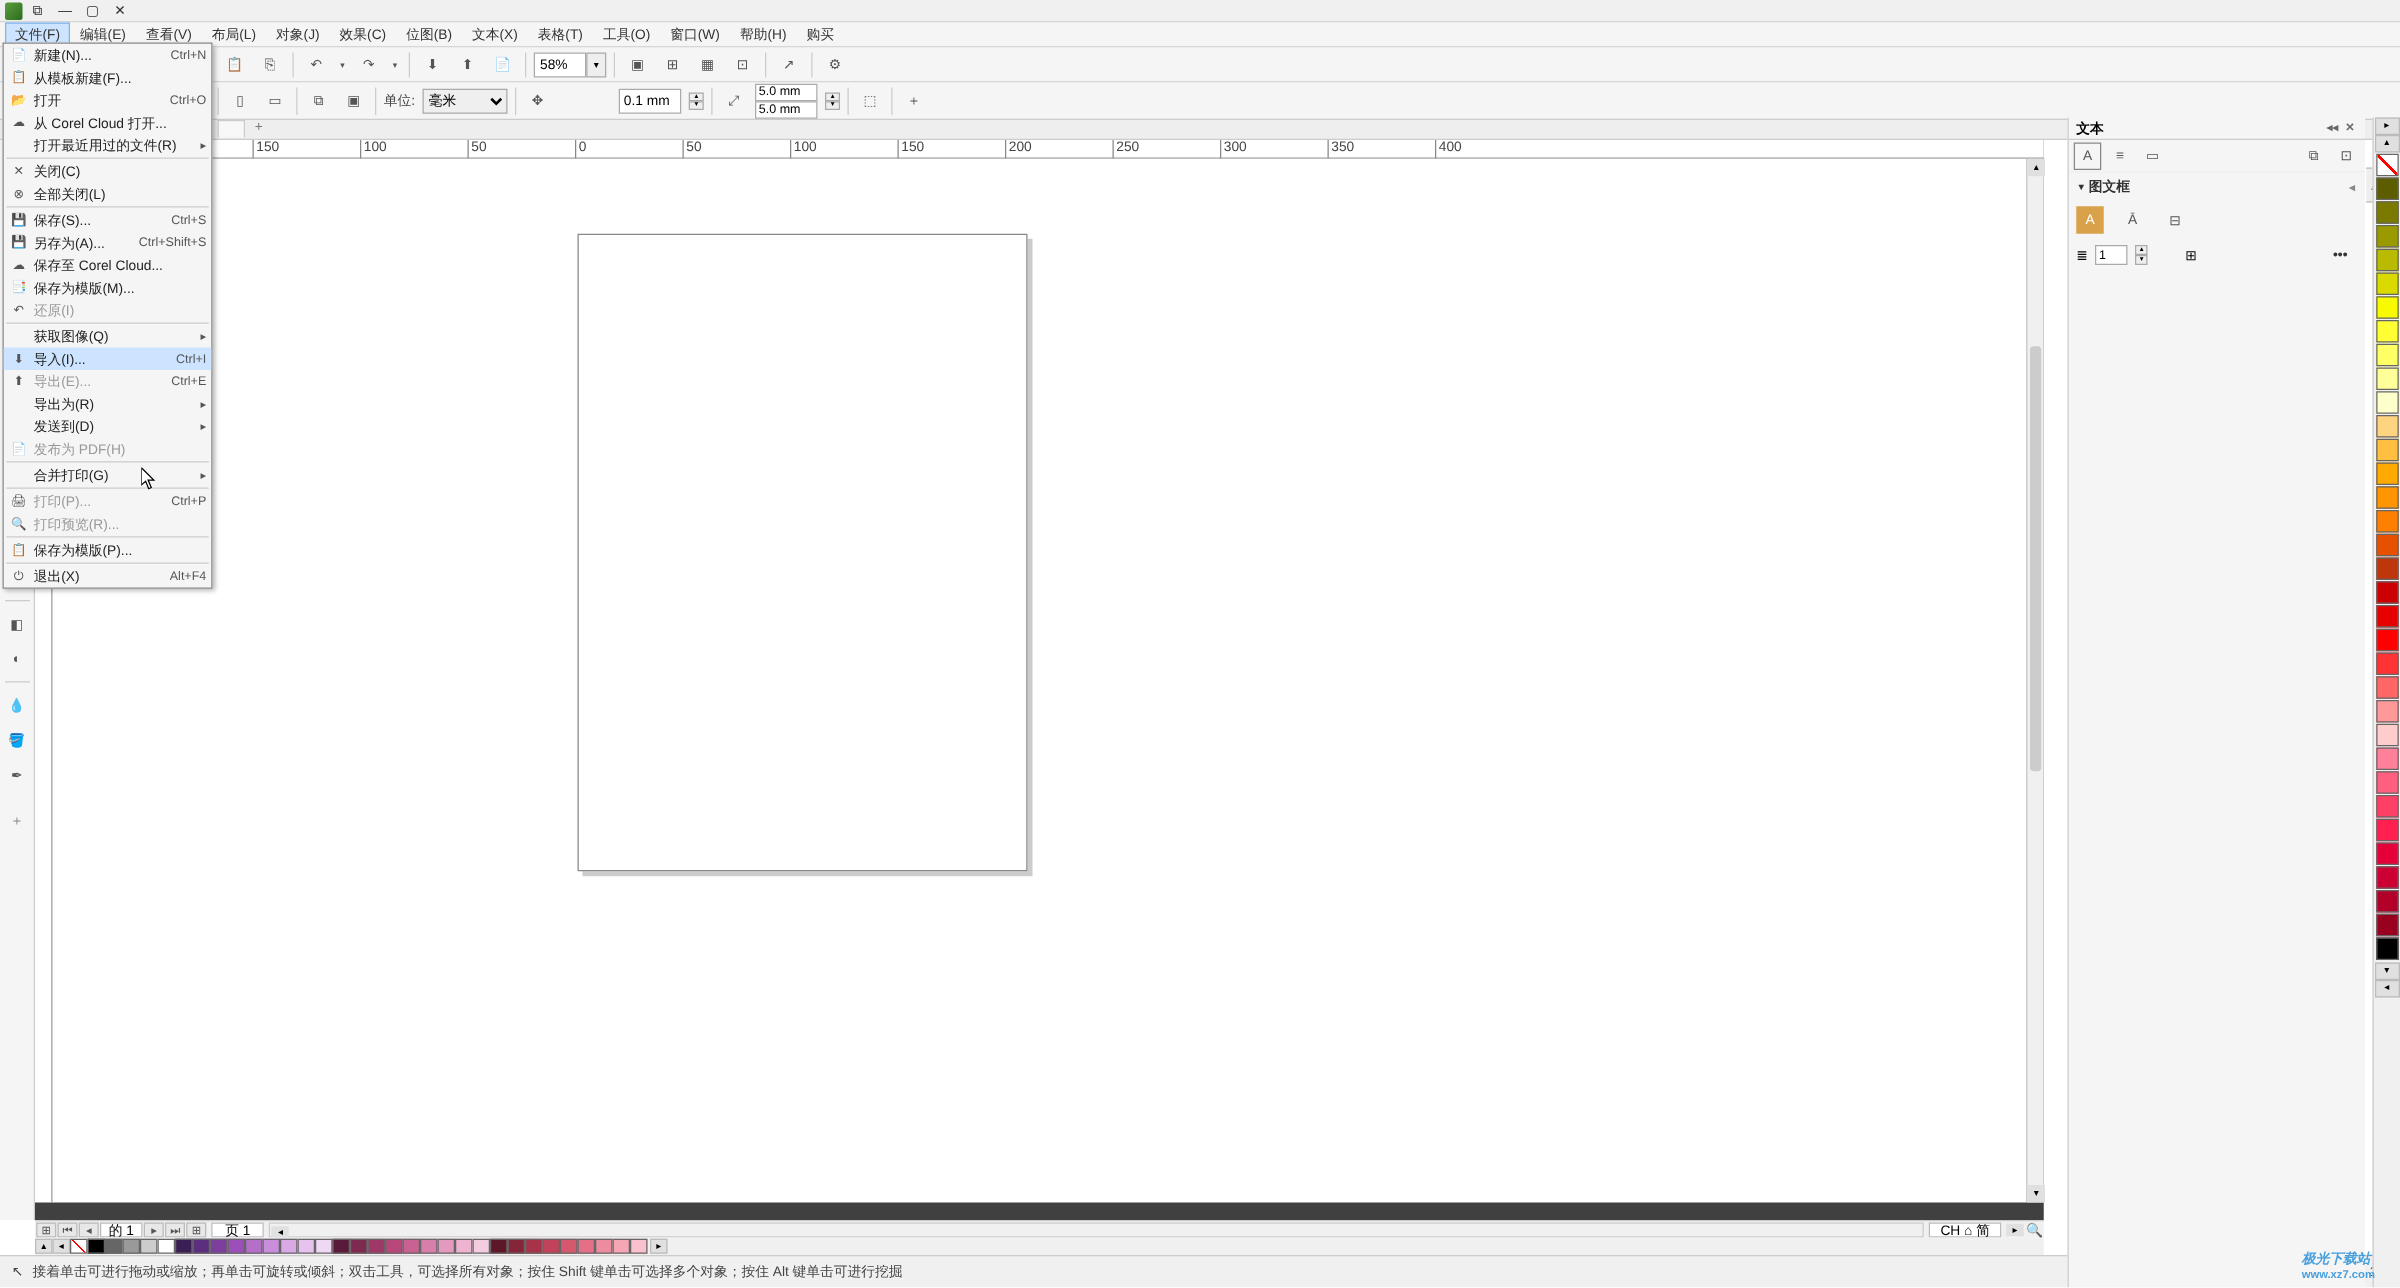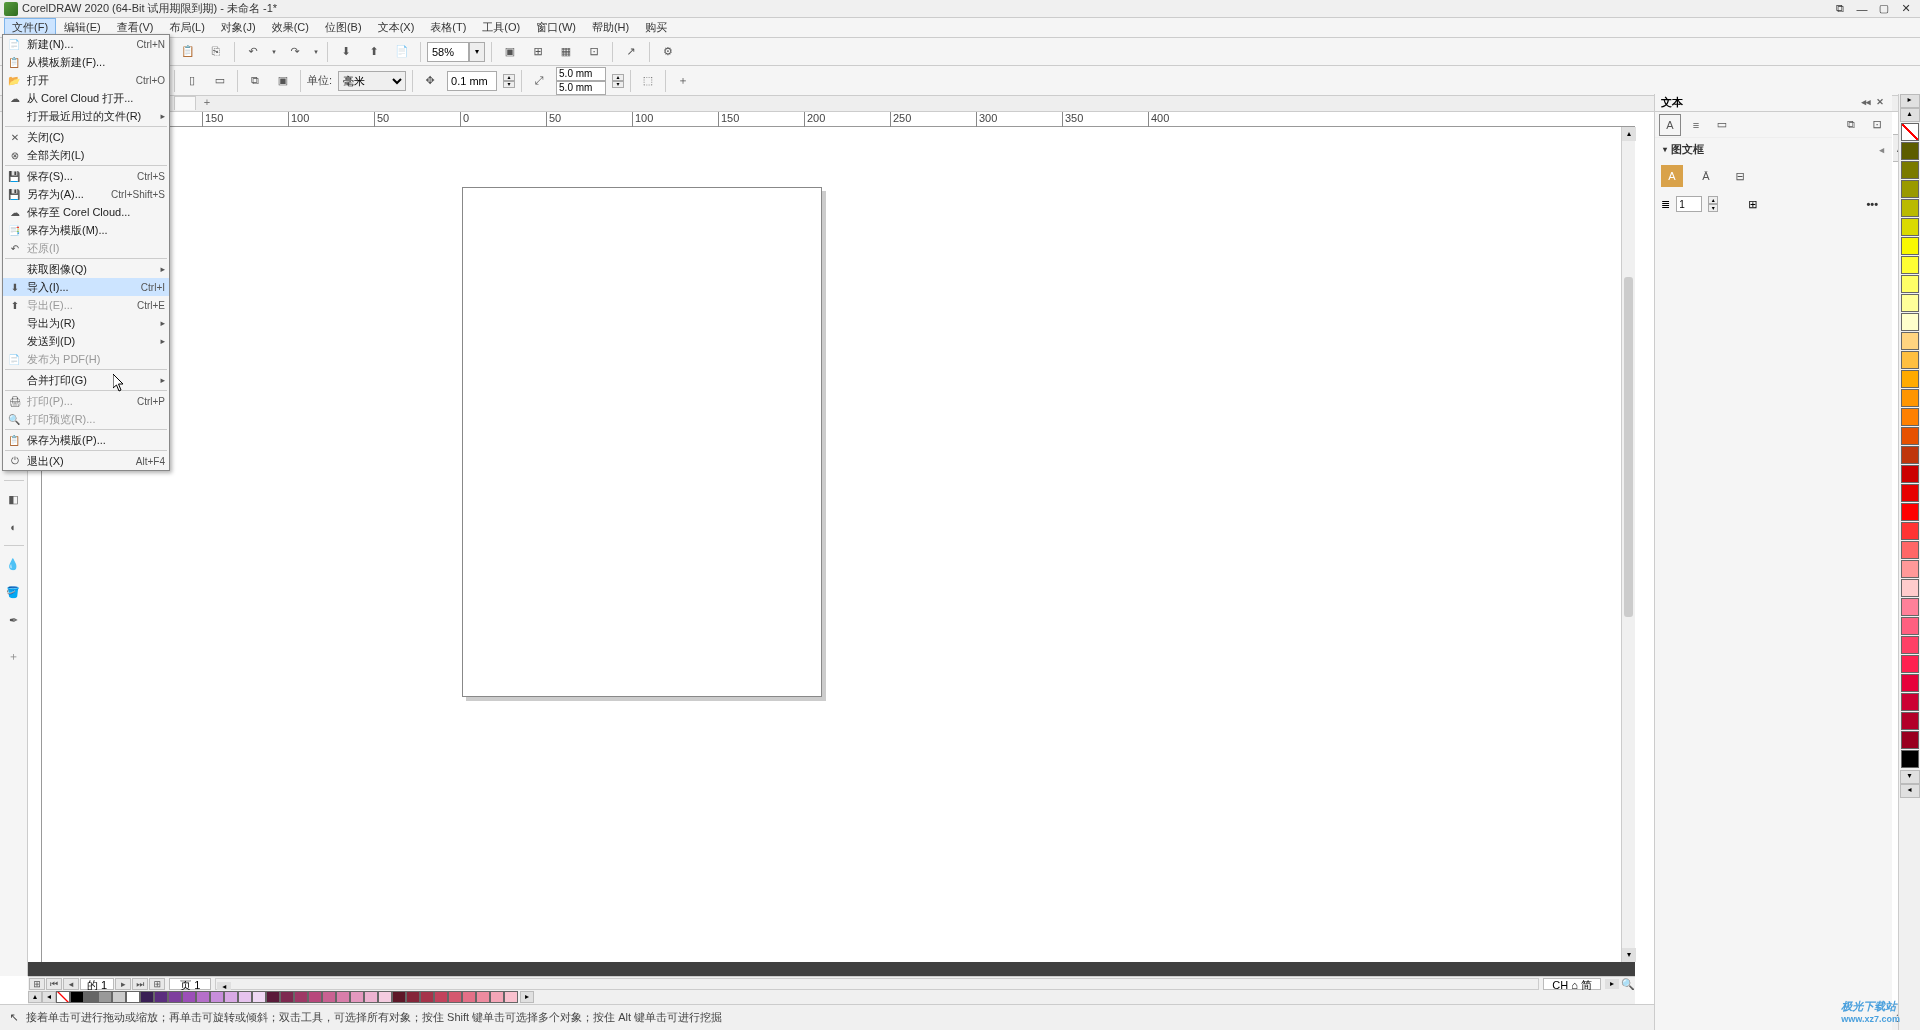--- a/index.html
+++ b/index.html
@@ -122,21 +122,20 @@
 
 
 .watermark { position: absolute; right: 20px; bottom: 6px; font-size: 12px; color: #4aa0dd; font-style: italic; font-weight: bold; z-index: 300; }
 .watermark .sub { font-size: 9px; color: #4aa0dd; display: block; text-align: right; font-style: normal; }
 </style>
 </head>
 <body>
 
 <div class="titlebar">
   <div class="logo"></div>
-  <div class="title">CorelDRAW 2020 (64-Bit 试用期限到期) - 未命名 -1*</div>
   <div class="winbtns">
     <span>⧉</span>
     <span>—</span>
     <span>▢</span>
     <span>✕</span>
   </div>
 </div>
 
 <div class="menubar">
   <div class="menuitem active">文件(F)</div>
@@ -195,21 +194,21 @@
   <div class="tbtn">▯</div>
   <div class="tbtn">▭</div>
   <div class="sep" style="width:1px;height:22px;background:#ccc"></div>
   <div class="tbtn">⧉</div>
   <div class="tbtn">▣</div>
   <div class="sep" style="width:1px;height:22px;background:#ccc"></div>
   <span class="lbl">单位:</span>
   <select style="width:68px"><option>毫米</option></select>
   <div class="sep" style="width:1px;height:22px;background:#ccc"></div>
   <div class="tbtn">✥</div>
-  <input style="width: 50px; height: 20px; border: 1px solid rgb(170, 170, 170); font-size: 11px; padding: 0px 3px;" value="0.1 mm">
+  <input style="width: 50px; height: 20px; border: 1px solid rgb(170, 170, 170); font-size: 11px; padding: 0px 3px; margin-left: 48px;" value="0.1 mm">
   <div class="spinner">
       <span>▴</span>
       <span>▾</span>
     </div>
   <div class="sep" style="width:1px;height:22px;background:#ccc"></div>
   <div class="tbtn">⤢</div>
   <div class="field">
     <input value="5.0 mm" style="">
     <input value="5.0 mm" style="">
   </div>

